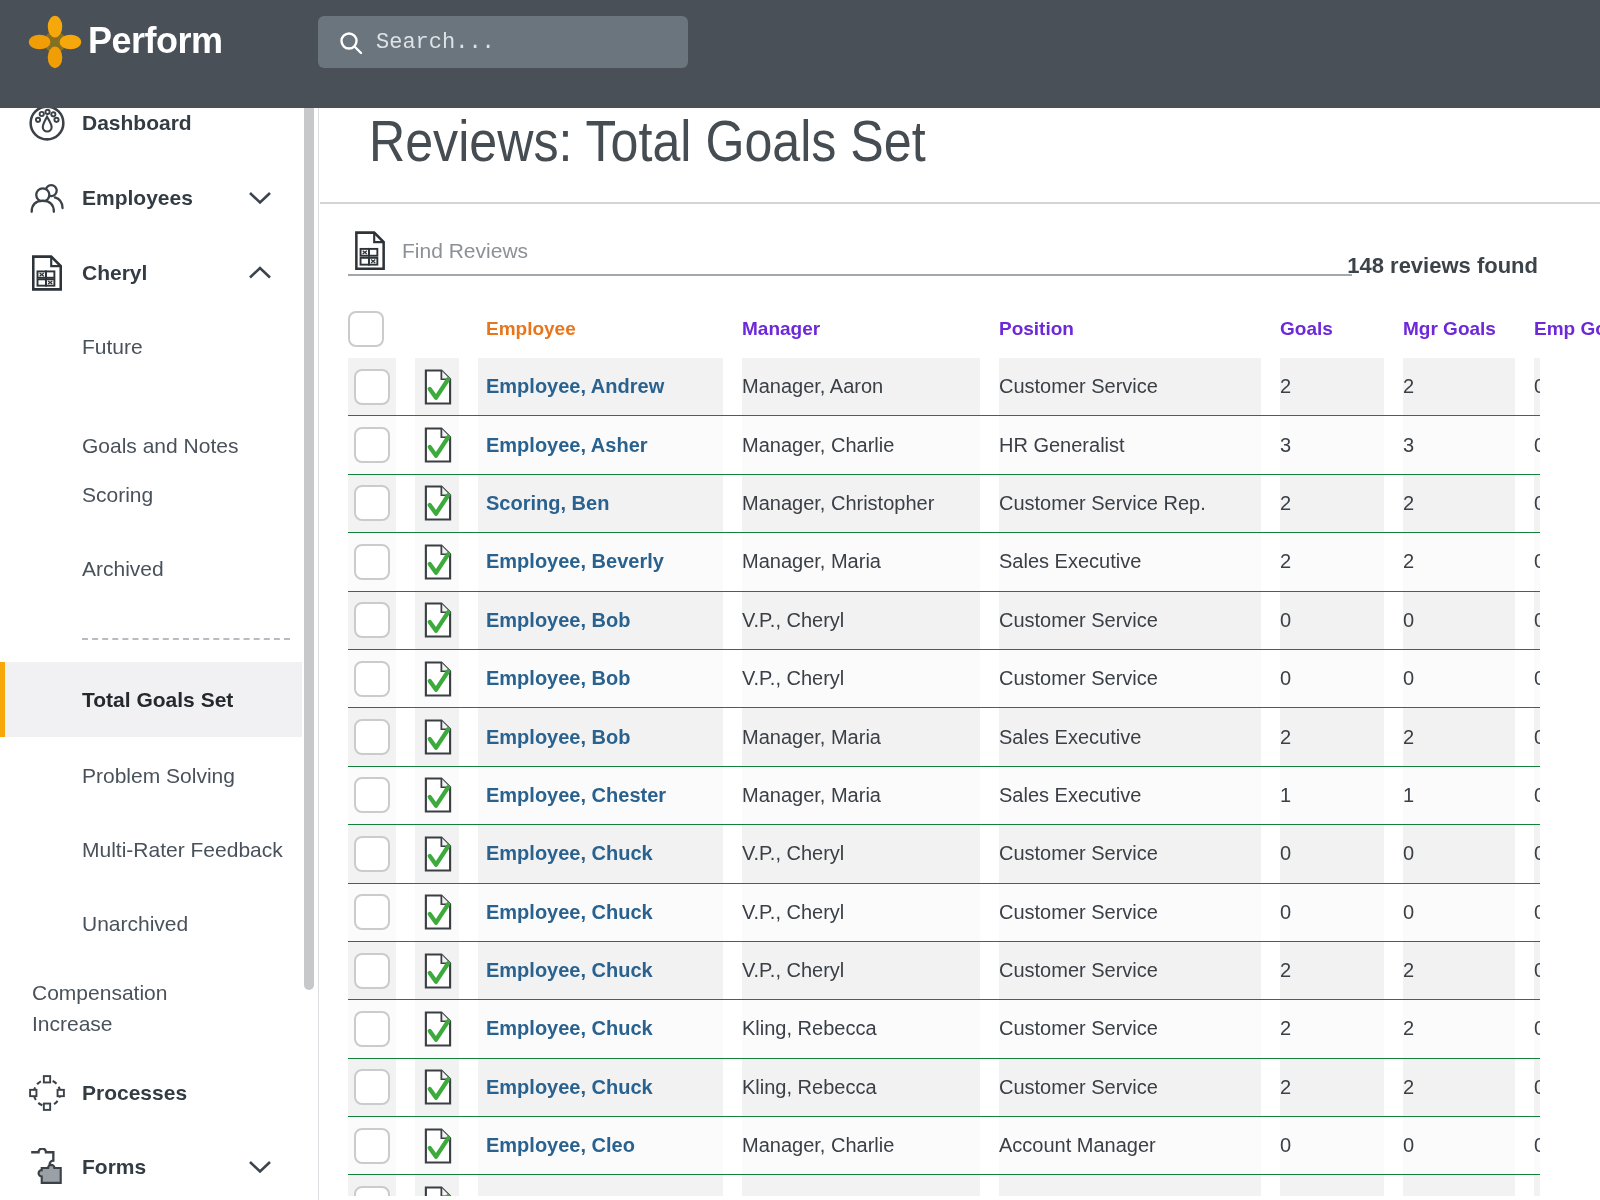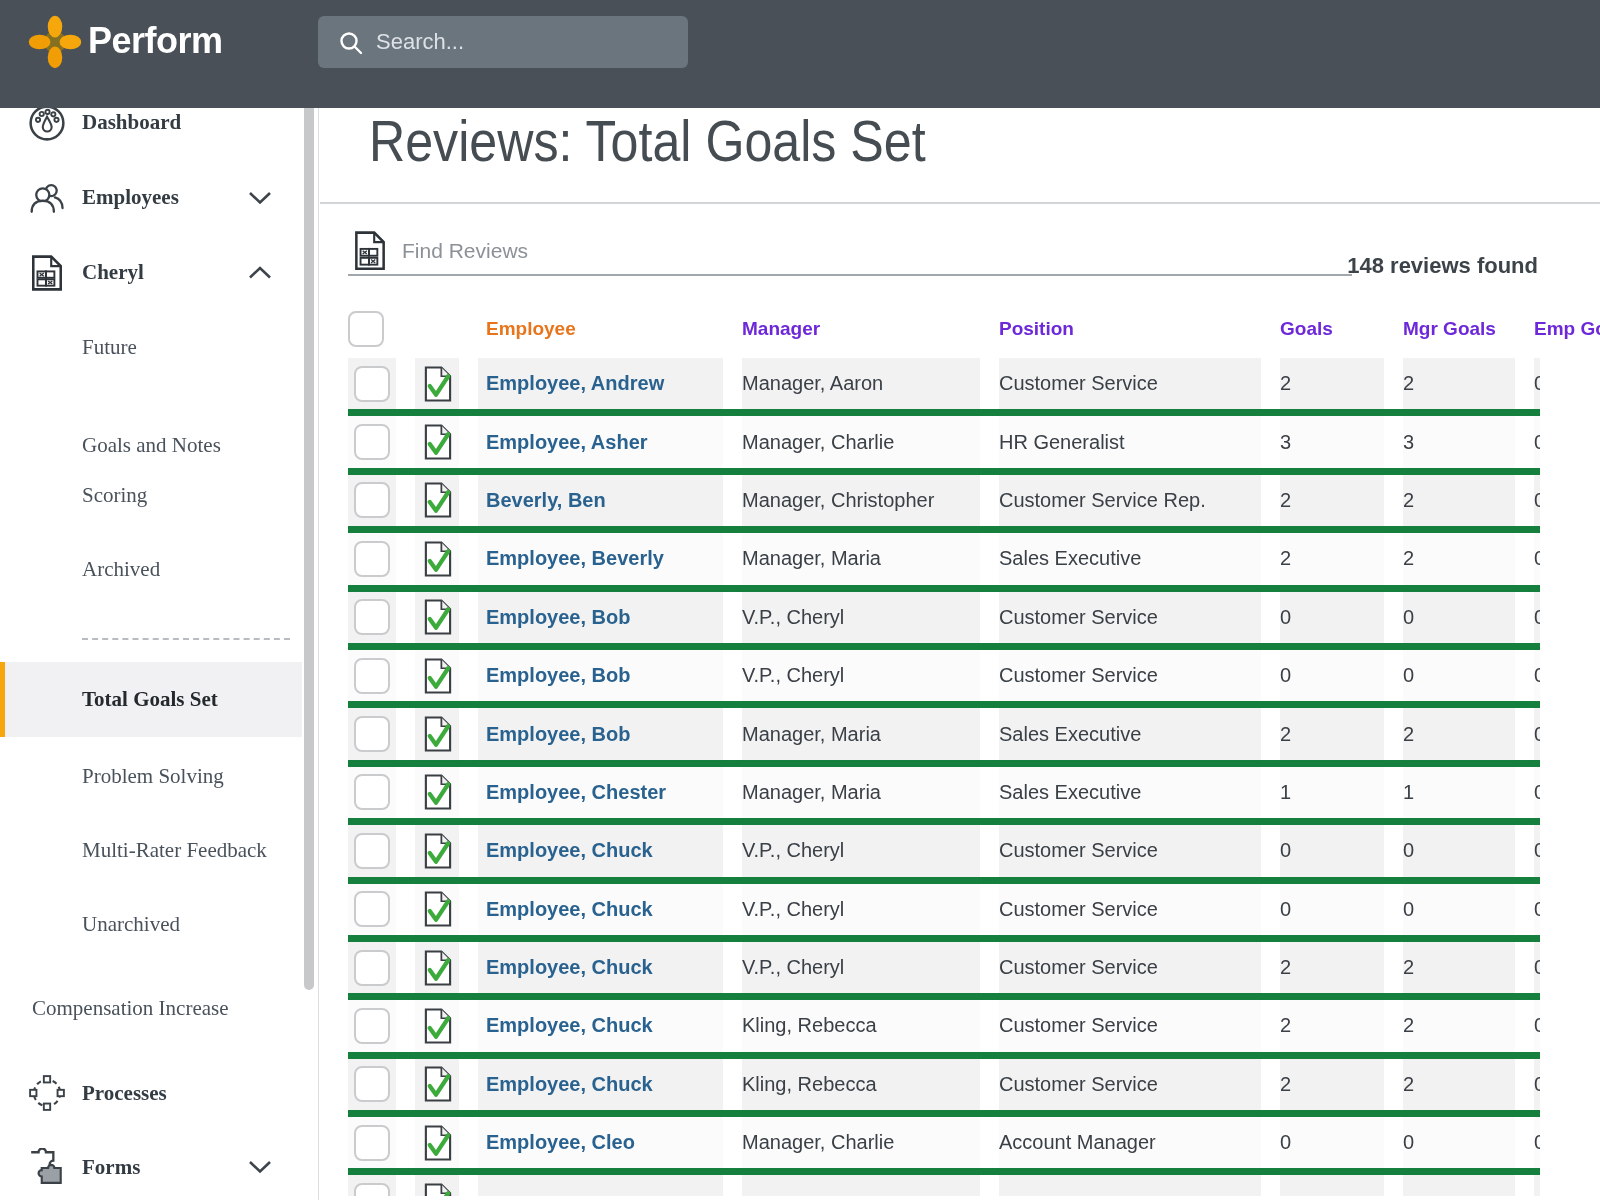--- a/index.html
+++ b/index.html
@@ -11,29 +11,29 @@
   }
 
   
   .topbar { position:absolute; left:0; top:0; width:1600px; height:108px; background:#4a5057; z-index:30; }
   .logo { position:absolute; left:26px; top:13px; width:58px; height:58px; }
   .brand { position:absolute; left:88px; top:20px; color:#fff; font-size:36px; font-weight:700; letter-spacing:-0.5px; }
   .searchbox { position:absolute; left:318px; top:16px; width:370px; height:52px; background:#6b757e; border-radius:6px; }
   .searchbox svg { position:absolute; left:20px; top:14px; }
   .searchbox input {
     position:absolute; left:58px; top:0; width:300px; height:52px; background:transparent; border:none; outline:none;
-    color:#000000; font-size:22px; font-family:Liberation Sans, sans-serif;
+    color:#000000; font-size:22px; font-family:Liberation Mono, monospace;
   }
   .searchbox input::placeholder { color:#dde2e6; opacity:1; }
 
   
   .sidebar { position:absolute; left:0; top:84px; width:319px; height:1116px; background:#fff; border-right:1px solid #dcdee1; z-index:20; }
   .nav-row { position:absolute; left:0; right:16px; display:flex; align-items:center; padding-left:82px; cursor:pointer; }
   .nav-row .nav-icon { position:absolute; left:28px; top:50%; transform:translateY(-50%); width:38px; height:38px; }
-  .nav-label { font-size:21px; color:#39424b;font-family:Liberation Serif, serif; }
+  .nav-label { font-size:21px; color:#39424b; }
   .lvl1 .nav-label { font-weight:700; color:#333b43; }
   .lvl2 .nav-label { font-weight:400; color:#49525b; }
   .nav-chevron { position:absolute; right:30px; top:50%; transform:translateY(-50%); }
   .nav-divider { position:absolute; left:82px; width:208px; border-top:2px dashed #b8bcc0; }
   .nav-active { left:0; background:#f1f1f3; border-left:5px solid #f5a70c; padding-left:77px; }
   .nav-active .nav-label { font-weight:700; color:#24292e; }
   .wraprow { line-height:1.45; padding-right:70px;padding-left:32px; }
   .scroll-thumb { position:absolute; left:304px; top:8px; width:10px; height:898px; border-radius:6px; background:#c6c8ca; }
 
   
@@ -53,21 +53,21 @@
   .results-count { position:absolute; right:62px; top:253px; font-size:22px; color:#3c4349;font-weight:bold; }
 
   
   .tbl { position:absolute; left:348px; top:300px; width:1192px; }
   .t-grid { display:grid; grid-template-columns:48px 44px 245px 238px 262px 104px 112px 118px; column-gap:19px; align-items:center; }
   .t-head { height:58px; }
   .t-head .col-h { font-size:19px; font-weight:700; color:#6d28d9; padding-left:8px; }
   .t-head .col-h.first { color:#e8751c; }
   .t-head .col-plain { padding-left:0; }
   .t-rows { height:838px; overflow:hidden; }
-  .t-row { height:58.4px; border-bottom:7px solid #15803d; }
+  .t-row { height:58.4px; border-bottom:1px solid #15803d; }
   .t-row > div { height:100%; display:flex; align-items:center; }
   .t-row:nth-child(odd) > div { background:#f2f2f3; }
   .t-row:nth-child(even) > div { background:#fbfbfc; }
   .cell-emp { padding-left:8px; font-size:20px; font-weight:700; color:#2a628f; cursor:pointer; }
   .cell-txt { font-size:20px; color:#3a4046; }
   .cell-center { justify-content:center; }
   .checkbox { width:36px; height:36px; background:#fff; border:2px solid #c9cbcd; border-radius:8px; cursor:pointer; }
 </style>
 </head>
 <body>
@@ -266,21 +266,21 @@
     <div class="cell-center">
             <div class="checkbox"></div>
           </div>
     <div class="cell-center">
       <svg width="31" height="38" viewBox="0 0 32 38">
         <path d="M4 2 H20 L29 11 V36 H4 Z" fill="#fff" stroke="#3a3f44" stroke-width="2.2"></path>
         <path d="M20 2 V11 H29" fill="#f2f2f2" stroke="#3a3f44" stroke-width="1.8"></path>
         <polyline points="8,21 14.5,30 27,11" fill="none" stroke="#3cab3c" stroke-width="4.4" stroke-linecap="round" stroke-linejoin="round"></polyline>
       </svg>
     </div>
-    <div class="cell-emp link">Beverly, Ben</div>
+    <div class="cell-emp link">Scoring, Ben</div>
     <div class="cell-txt">Manager, Christopher</div>
     <div class="cell-txt">Customer Service Rep.</div>
     <div class="cell-txt">2</div>
     <div class="cell-txt">2</div>
     <div class="cell-txt">0</div>
   </div>
 
   <div class="t-grid t-row">
     <div class="cell-center">
             <div class="checkbox"></div>

